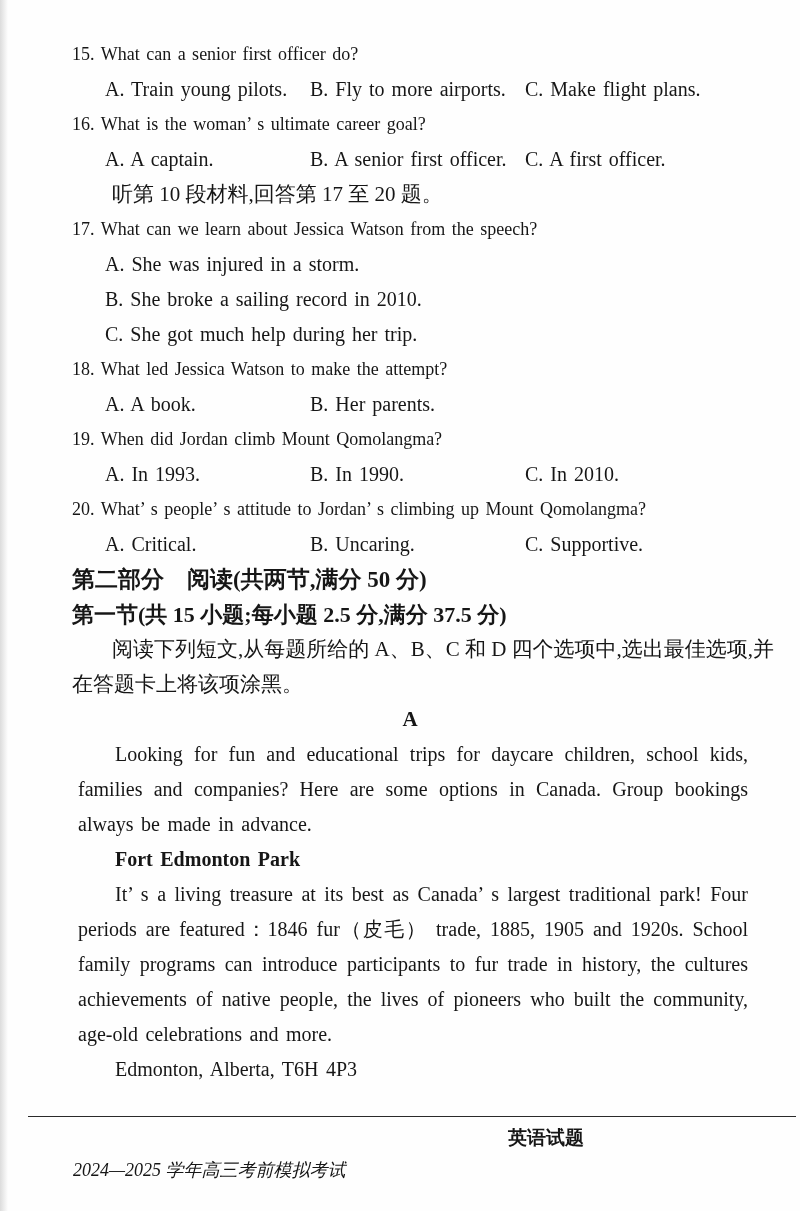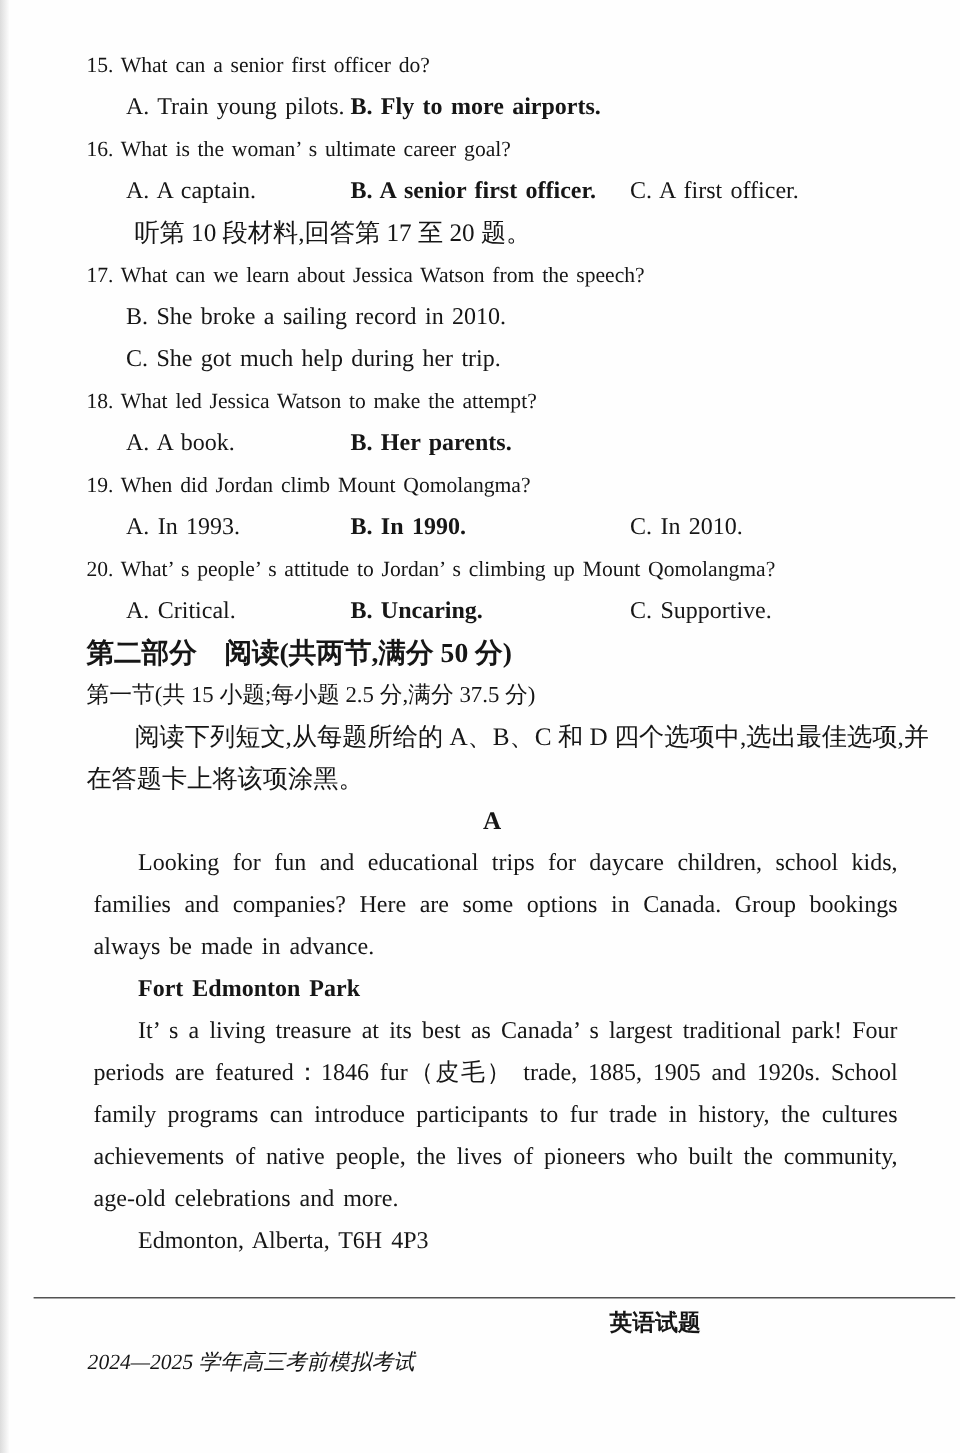--- a/index.html
+++ b/index.html
@@ -21,27 +21,27 @@
   .line { height:35px; line-height:35px; white-space:nowrap; }
   .just {
     white-space:normal;
     text-align:justify;
     text-align-last:justify;
     overflow:hidden;
   }
   .q   { font-size:18px; word-spacing:2px; }
   .opts{ position:relative; font-size:20px; word-spacing:2px; }
   .oa  { position:absolute; left:33px; }
-  .ob  { position:absolute; left:220px;font-weight:bold; }
+  .ob  { position:absolute; left:238px; }
   .oc  { position:absolute; left:453px; }
   .ind33 { padding-left:33px; font-size:20px; word-spacing:2px; }
   .cn  { font-size:21px; }
   .cn-ind { padding-left:40px; }
   .part-heading   { font-weight:bold; font-size:23px; }
-  .section-heading{ font-size:19px; }
+  .section-heading{ font-size:22px;font-weight:bold; }
   .passage-label  { text-align:center; font-weight:bold; font-size:21px; }
   .eng { font-size:20px; margin-left:6px; word-spacing:2.5px; }
   .indent37 { text-indent:37px; }
   .bold { font-weight:bold; }
 
   .rule { margin:29px 4px 0 28px; border-top:1.6px solid #2a2a2a; }
   .footer-row { position:relative; height:30px; line-height:30px; margin-top:6px; font-size:18px; }
   .f-left    { position:absolute; left:73px; font-style:italic;margin-top:32px; }
   .f-subject { position:absolute; left:508px; font-weight:bold; font-family:"Liberation Sans","DejaVu Sans",sans-serif; font-size:19px; }
   .f-pages   { position:absolute; left:631px; }
@@ -49,32 +49,34 @@
 </head>
 <body>
 
 <div class="page">
   <main class="content">
 
     <div class="line q">15. What can a senior first officer do?</div>
     <div class="line opts">
       <span class="oa">A. Train young pilots.</span>
       <span class="ob">B. Fly to more airports.</span>
+      <span class="oc">C. Make flight plans.</span>
     </div>
 
     <div class="line q">16. What is the woman’ s ultimate career goal?</div>
     <div class="line opts">
       <span class="oa">A. A captain.</span>
       <span class="ob">B. A senior first officer.</span>
       <span class="oc">C. A first officer.</span>
     </div>
 
     <div class="line cn cn-ind">听第 10 段材料,回答第 17 至 20 题。</div>
 
     <div class="line q">17. What can we learn about Jessica Watson from the speech?</div>
+    <div class="line ind33">A. She was injured in a storm.</div>
     <div class="line ind33">B. She broke a sailing record in 2010.</div>
     <div class="line ind33">C. She got much help during her trip.</div>
 
     <div class="line q">18. What led Jessica Watson to make the attempt?</div>
     <div class="line opts">
       <span class="oa">A. A book.</span>
       <span class="ob">B. Her parents.</span>
     </div>
 
     <div class="line q">19. When did Jordan climb Mount Qomolangma?</div>

